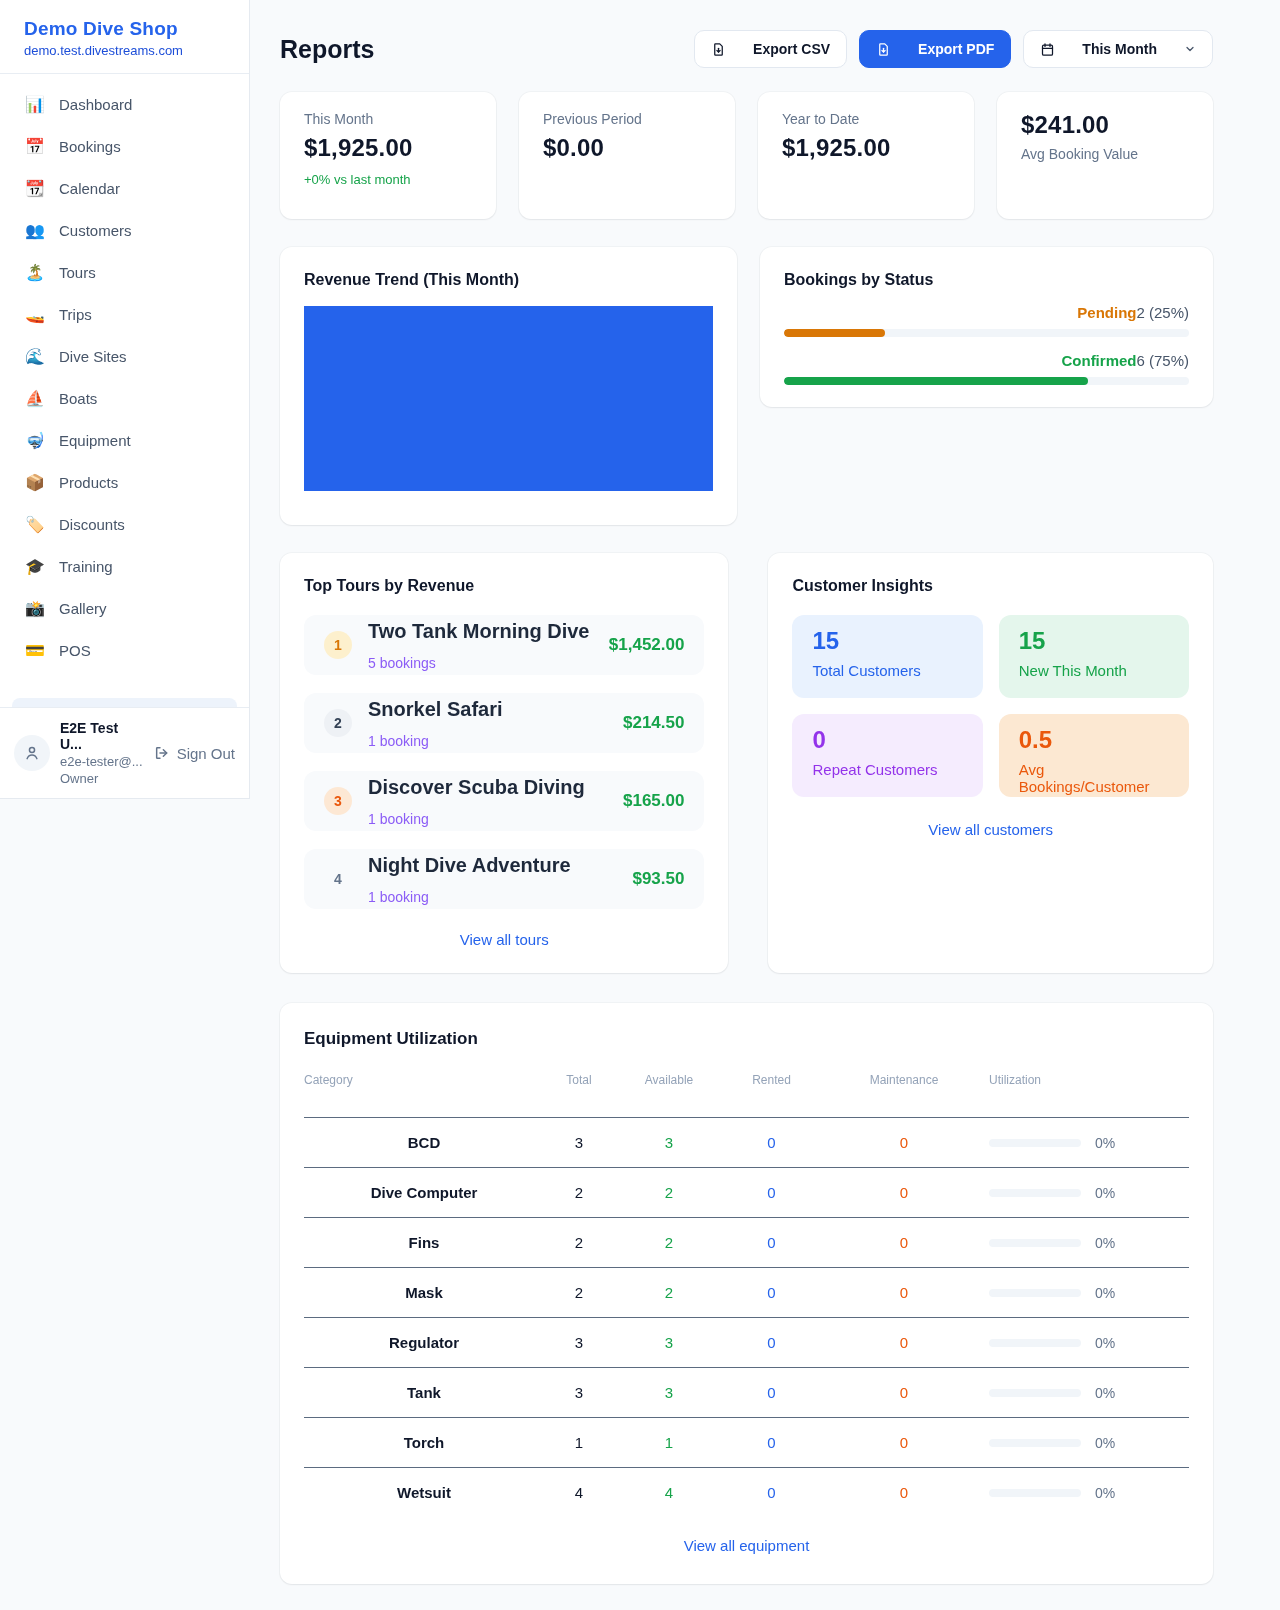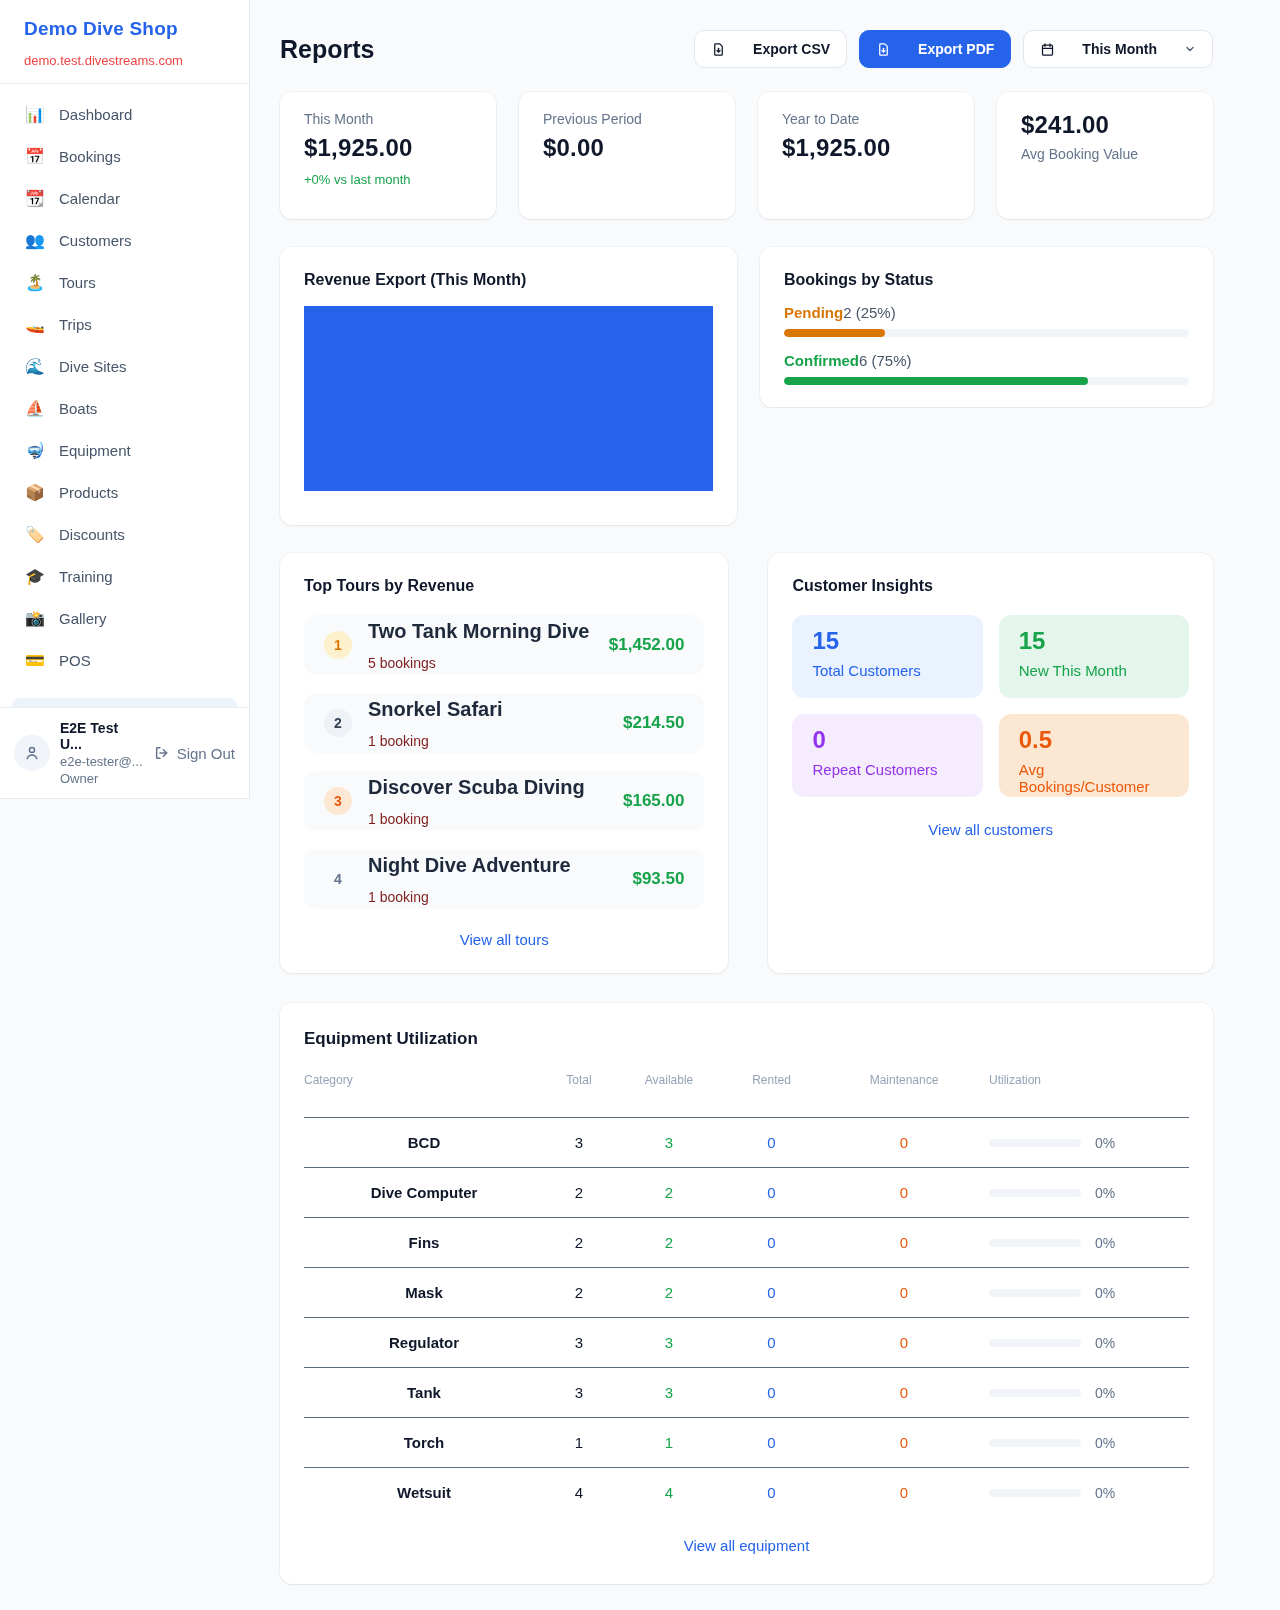--- a/index.html
+++ b/index.html
@@ -12,21 +12,21 @@
   .page { position:relative; width:1280px; height:1610px; overflow:hidden; }
 
   
   .sidebar {
     position:absolute; left:0; top:0; width:250px; height:799px;
     background:#ffffff; border-right:1px solid #e5eaf0; border-bottom:1px solid #e5eaf0;
     display:flex; flex-direction:column;
   }
   .brand { padding:18px 24px 15px; border-bottom:1px solid #e8edf3; }
   .brand-name { font-size:19px; font-weight:700; color:#2563eb; letter-spacing:.2px; }
-  .brand-domain { font-size:13px; color:#ef4444; margin-top:13px; }
+  .brand-domain { font-size:13px; color:#1d4ed8; margin-top:3px; }
   .nav { flex:1; padding:13px 12px 0; overflow:hidden; display:flex; flex-direction:column; }
   .nav-item {
     display:flex; align-items:center; gap:13px;
     padding:9px 12px; border-radius:8px; margin-bottom:7px;
     color:#475569; font-size:15px; cursor:pointer;
   }
   .nav-icon { width:22px; text-align:center; font-size:16px; line-height:1; }
   .nav-partial {
     margin:2px 0 0; height:9px; background:#edf3fb; border-radius:8px 8px 0 0;
   }
@@ -72,21 +72,21 @@
   .stat-card.reverse .stat-label { margin-top:7px; }
 
   
   .row2 { display:flex; gap:23px; margin-top:28px; align-items:flex-start; }
   .card-pad { padding:24px; }
   .section-title { font-size:16px; font-weight:700; color:#0f172a; }
   .revenue-card { width:457px; height:278px; }
   .chart-block { margin-top:17px; width:100%; height:185px; }
   .status-card { width:453px; height:160px; }
   .status-row { margin-top:15px; }
-  .status-head { display:flex; justify-content:flex-start; align-items:baseline; }
+  .status-head { display:flex; justify-content:flex-end; align-items:baseline; }
   .status-label { font-size:15px; font-weight:600; }
   .status-count { font-size:15px; color:#475569; }
   .track { margin-top:8px; height:8px; border-radius:4px; background:#f1f5f9; overflow:hidden; }
   .fill { height:8px; border-radius:4px; }
 
   
   .row3 { display:flex; gap:40px; margin-top:28px; align-items:flex-start; }
   .tours-card { width:457px; height:420px; }
   .tour-list { margin-top:20px; }
   .tour-item {
@@ -97,21 +97,21 @@
     width:28px; height:28px; border-radius:50%; flex:none;
     display:flex; align-items:center; justify-content:center;
     font-size:14px; font-weight:600; margin-right:16px; color:#475569;
   }
   .rank-1 { background:#fdf0cd; color:#d97706; }
   .rank-2 { background:#eef1f5; color:#334155; }
   .rank-3 { background:#fde8d4; color:#ea580c; }
   .rank-4 { background:transparent; color:#64748b; }
   .tour-info { min-width:0; }
   .tour-name { font-size:20px; font-weight:600; color:#1e293b; }
-  .tour-bookings { font-size:14px; color:#7f1d1d; margin-top:12px; }
+  .tour-bookings { font-size:14px; color:#8b5cf6; margin-top:12px; }
   .tour-amount { margin-left:auto; font-size:17px; font-weight:700; color:#16a34a; }
   .view-link { display:block; text-align:center; color:#2563eb; font-size:15px; margin-top:22px; cursor:pointer; text-decoration:none; }
 
   .insights-card { width:453px; height:420px; }
   .insights-grid { display:grid; grid-template-columns:1fr 1fr; gap:16px; margin-top:20px; }
   .insight-box { border-radius:12px; padding:12px 20px; height:83px; }
   .insight-value { font-size:24px; font-weight:800; }
   .insight-label { font-size:15px; margin-top:7px; }
   .insight-blue   { background:#e9f2fe; } .insight-blue   .insight-value, .insight-blue   .insight-label { color:#2563eb; }
   .insight-green  { background:#e4f6ec; } .insight-green  .insight-value, .insight-green  .insight-label { color:#16a34a; }
@@ -286,21 +286,21 @@
           <div class="stat-value">$1,925.00</div>
         </div>
         <div class="card stat-card reverse">
           <div class="stat-value">$241.00</div>
           <div class="stat-label">Avg Booking Value</div>
         </div>
       </div>
 
       <div class="row2">
         <div class="card card-pad revenue-card">
-          <div class="section-title">Revenue Export (This Month)</div>
+          <div class="section-title">Revenue Trend (This Month)</div>
           <div class="chart-block" style="background: rgb(37, 99, 235);"></div>
         </div>
         <div class="card card-pad status-card">
           <div class="section-title">Bookings by Status</div>
           <div class="status-row">
             <div class="status-head">
               <span class="status-label" style="color: rgb(217, 119, 6);">Pending</span>
               <span class="status-count">2 (25%)</span>
             </div>
             <div class="track">

